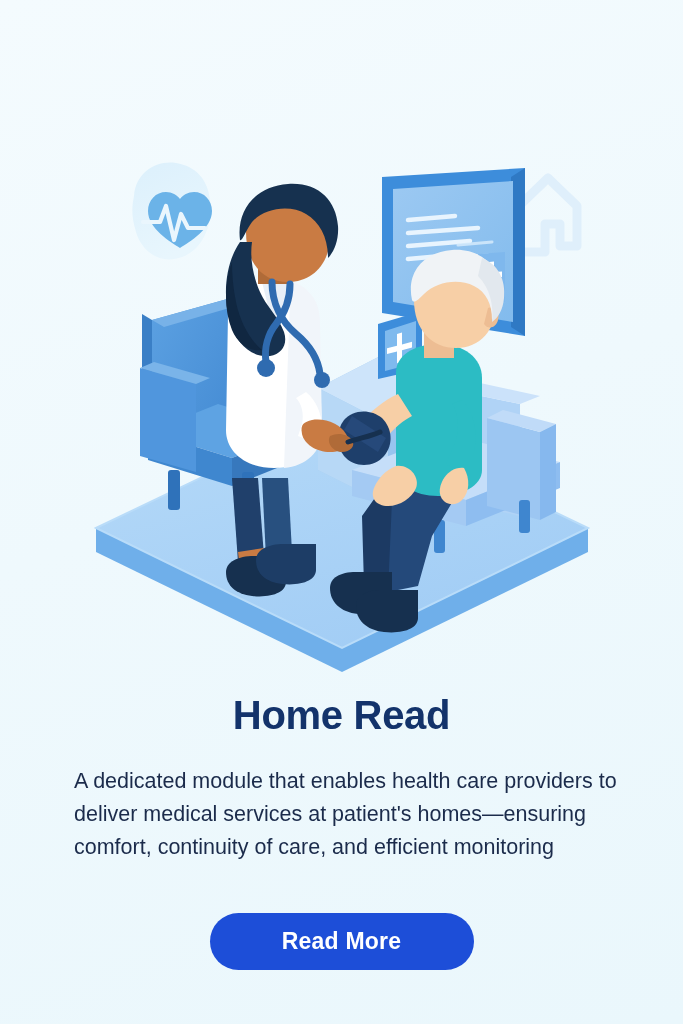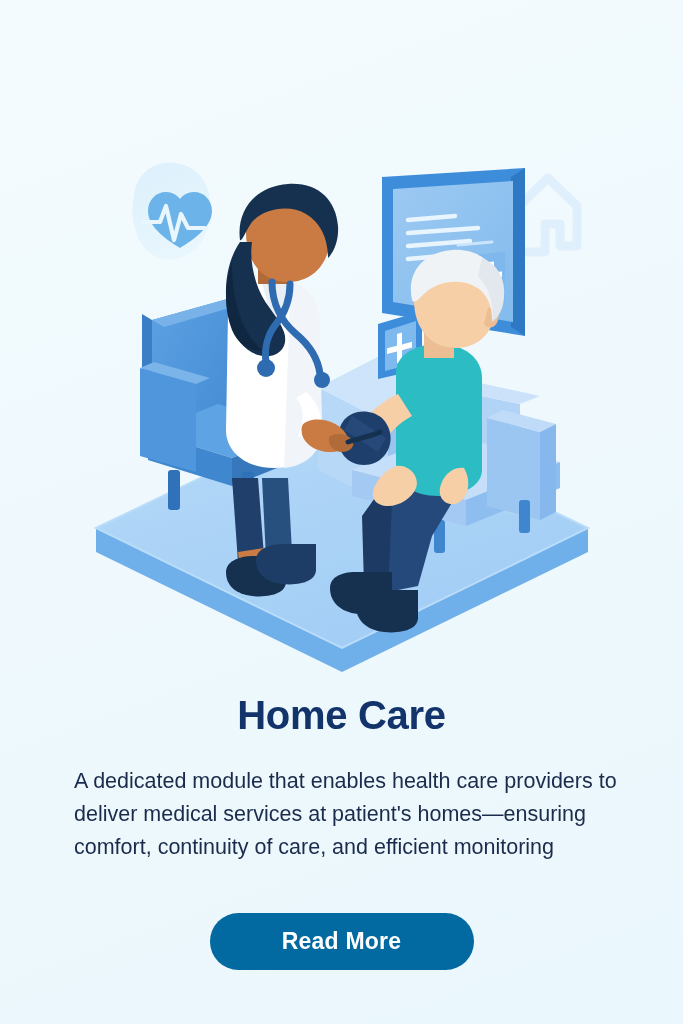--- a/index.html
+++ b/index.html
@@ -71,21 +71,21 @@
     justify-content: center;
   }
   .read-more-btn {
     display: inline-flex;
     align-items: center;
     justify-content: center;
     width: 264px;
     height: 57px;
     border: none;
     border-radius: 28.5px;
-    background: #0369a1;
+    background: #1d4ed8;
     color: #ffffff;
     font-family: "Liberation Sans", sans-serif;
     font-size: 23px;
     font-weight: 700;
     letter-spacing: 0.2px;
     cursor: pointer;
     padding: 0;
   }
 </style>
 </head>
@@ -291,21 +291,21 @@
                  C250 340 240 322 236 302 C233 288 232 274 232 262 Z" fill="#102741"></path>
 
         <path d="M272 282 C272 304 282 322 296 334 C308 344 318 358 320 374" fill="none" stroke="#2f6bb0" stroke-width="7" stroke-linecap="round"></path>
         <path d="M290 284 C290 300 284 314 276 324 C268 334 264 348 266 362" fill="none" stroke="#2f6bb0" stroke-width="7" stroke-linecap="round"></path>
         <circle cx="266" cy="368" r="9" fill="#2f6bb0"></circle>
         <circle cx="322" cy="380" r="8" fill="#2f6bb0"></circle>
       </g>
     </svg>
   </div>
 
-  <h1 class="title">Home Care</h1>
+  <h1 class="title">Home Read</h1>
 
   <p class="description">A dedicated module that enables health care providers to deliver medical services at patient's homes—ensuring comfort, continuity of care, and efficient monitoring</p>
 
   <div class="btn-row">
     <button class="read-more-btn">Read More</button>
   </div>
 
 </div>
 
 </body></html>

